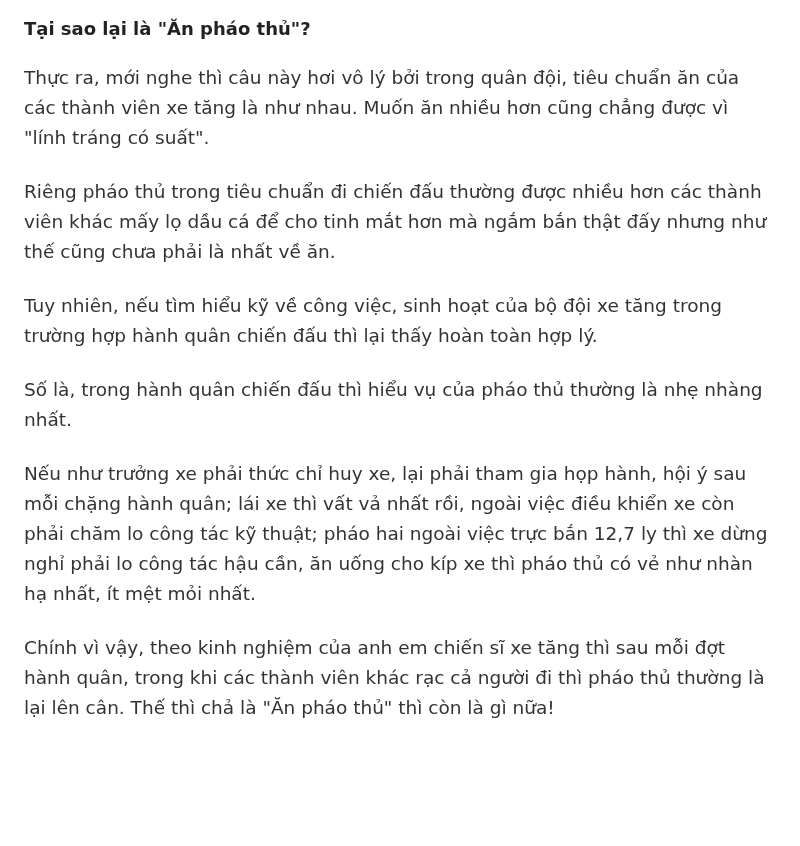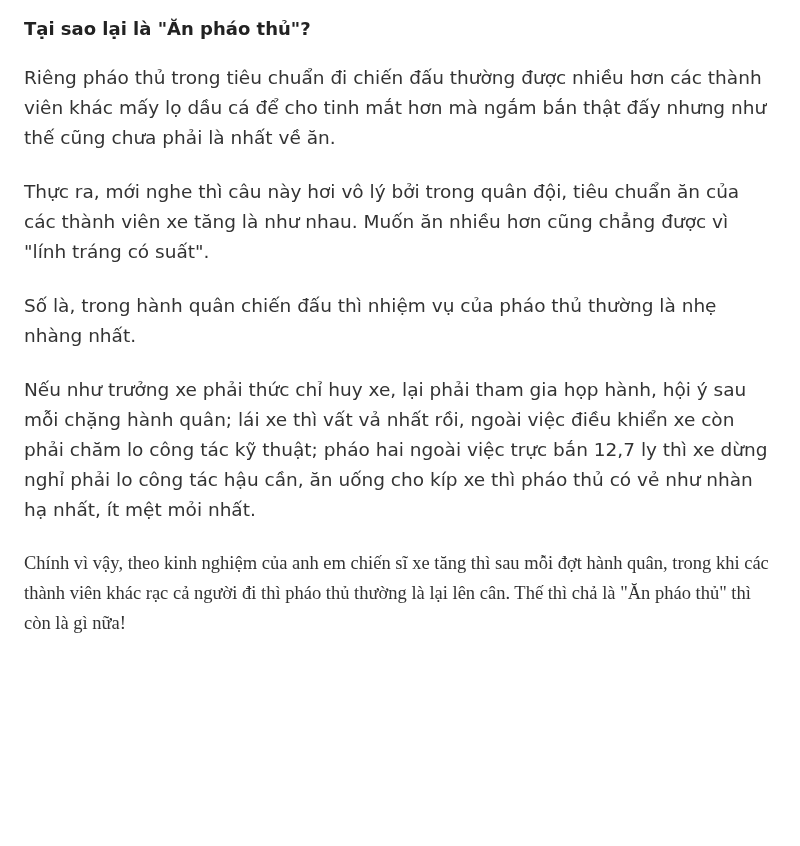--- a/index.html
+++ b/index.html
@@ -26,28 +26,28 @@
   }
   .article-body p {
     font-size: 18.5px;
     line-height: 1.62;
     color: #333333;
     margin: 0 0 24px 0;
     text-align: left;
   }
   .article-body p:last-child {
     margin-bottom: 0;
-    font-family: Liberation Serif, serif;
   }
 </style>
 </head>
 <body>
 
 <div class="article">
   <h1 class="article-title">Tại sao lại là "Ăn pháo thủ"?</h1>
   <div class="article-body">
+    <p>Thực ra, mới nghe thì câu này hơi vô lý bởi trong quân đội, tiêu chuẩn ăn của các thành viên xe tăng là như nhau. Muốn ăn nhiều hơn cũng chẳng được vì "lính tráng có suất".</p>
     <p>Riêng pháo thủ trong tiêu chuẩn đi chiến đấu thường được nhiều hơn các thành viên khác mấy lọ dầu cá để cho tinh mắt hơn mà ngắm bắn thật đấy nhưng như thế cũng chưa phải là nhất về ăn.</p>
-    <p>Thực ra, mới nghe thì câu này hơi vô lý bởi trong quân đội, tiêu chuẩn ăn của các thành viên xe tăng là như nhau. Muốn ăn nhiều hơn cũng chẳng được vì "lính tráng có suất".</p>
-    <p>Số là, trong hành quân chiến đấu thì nhiệm vụ của pháo thủ thường là nhẹ nhàng nhất.</p>
+    <p>Tuy nhiên, nếu tìm hiểu kỹ về công việc, sinh hoạt của bộ đội xe tăng trong trường hợp hành quân chiến đấu thì lại thấy hoàn toàn hợp lý.</p>
+    <p>Số là, trong hành quân chiến đấu thì hiểu vụ của pháo thủ thường là nhẹ nhàng nhất.</p>
     <p>Nếu như trưởng xe phải thức chỉ huy xe, lại phải tham gia họp hành, hội ý sau mỗi chặng hành quân; lái xe thì vất vả nhất rồi, ngoài việc điều khiển xe còn phải chăm lo công tác kỹ thuật; pháo hai ngoài việc trực bắn 12,7 ly thì xe dừng nghỉ phải lo công tác hậu cần, ăn uống cho kíp xe thì pháo thủ có vẻ như nhàn hạ nhất, ít mệt mỏi nhất.</p>
     <p>Chính vì vậy, theo kinh nghiệm của anh em chiến sĩ xe tăng thì sau mỗi đợt hành quân, trong khi các thành viên khác rạc cả người đi thì pháo thủ thường là lại lên cân. Thế thì chả là "Ăn pháo thủ" thì còn là gì nữa!</p>
   </div>
 </div>
 
 </body></html>

